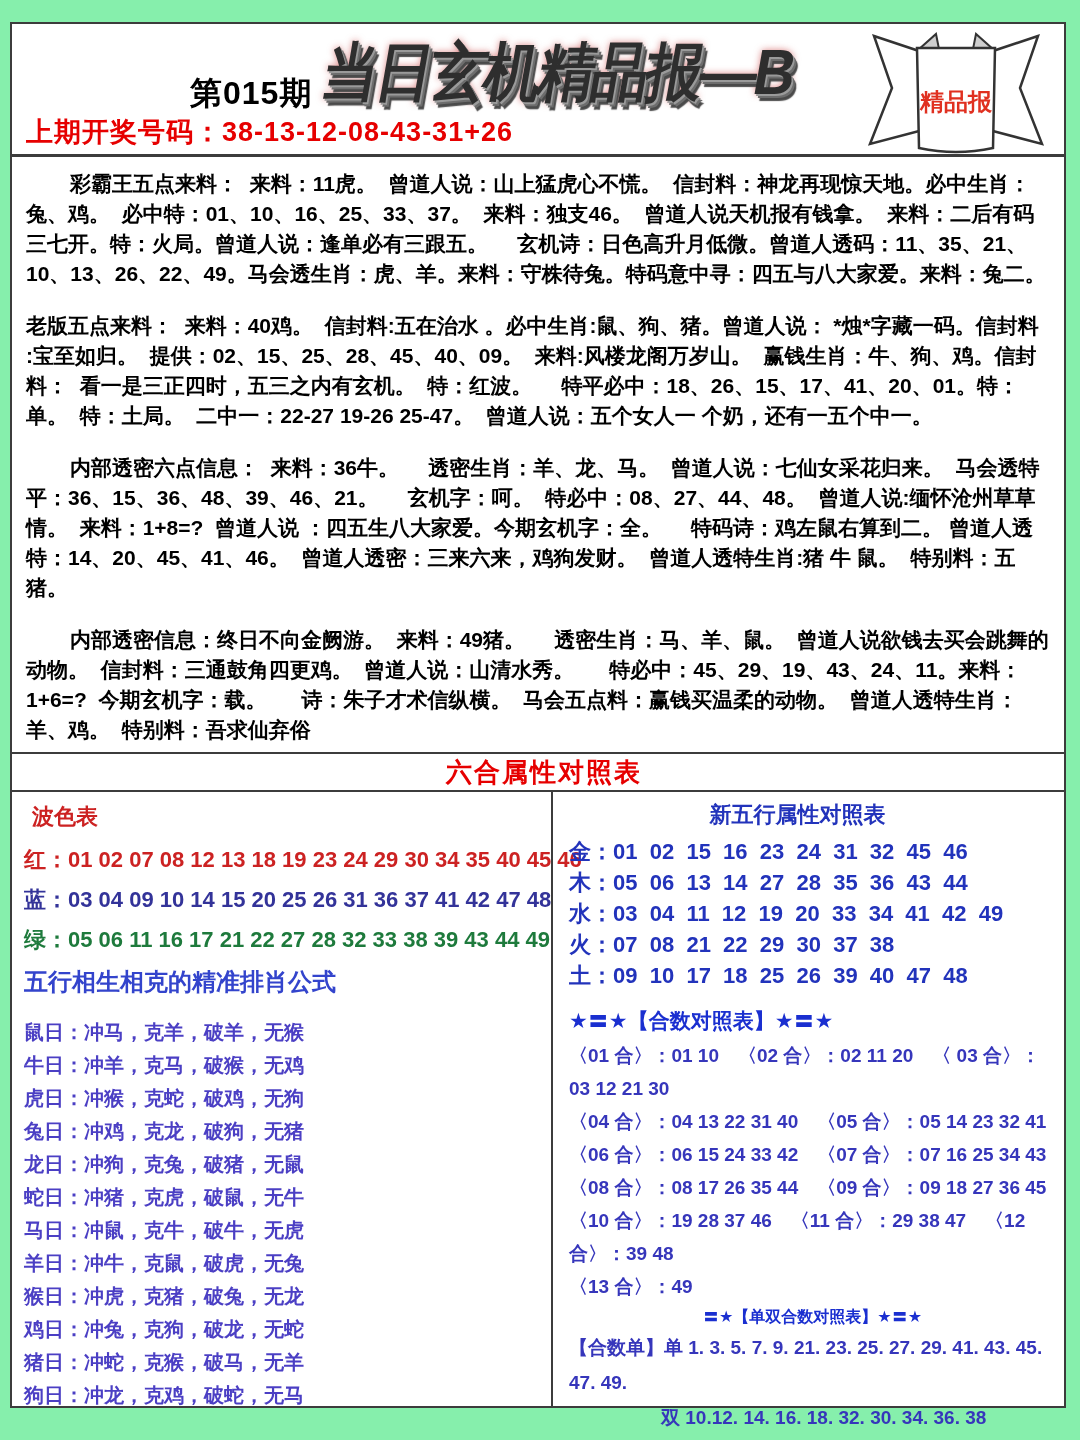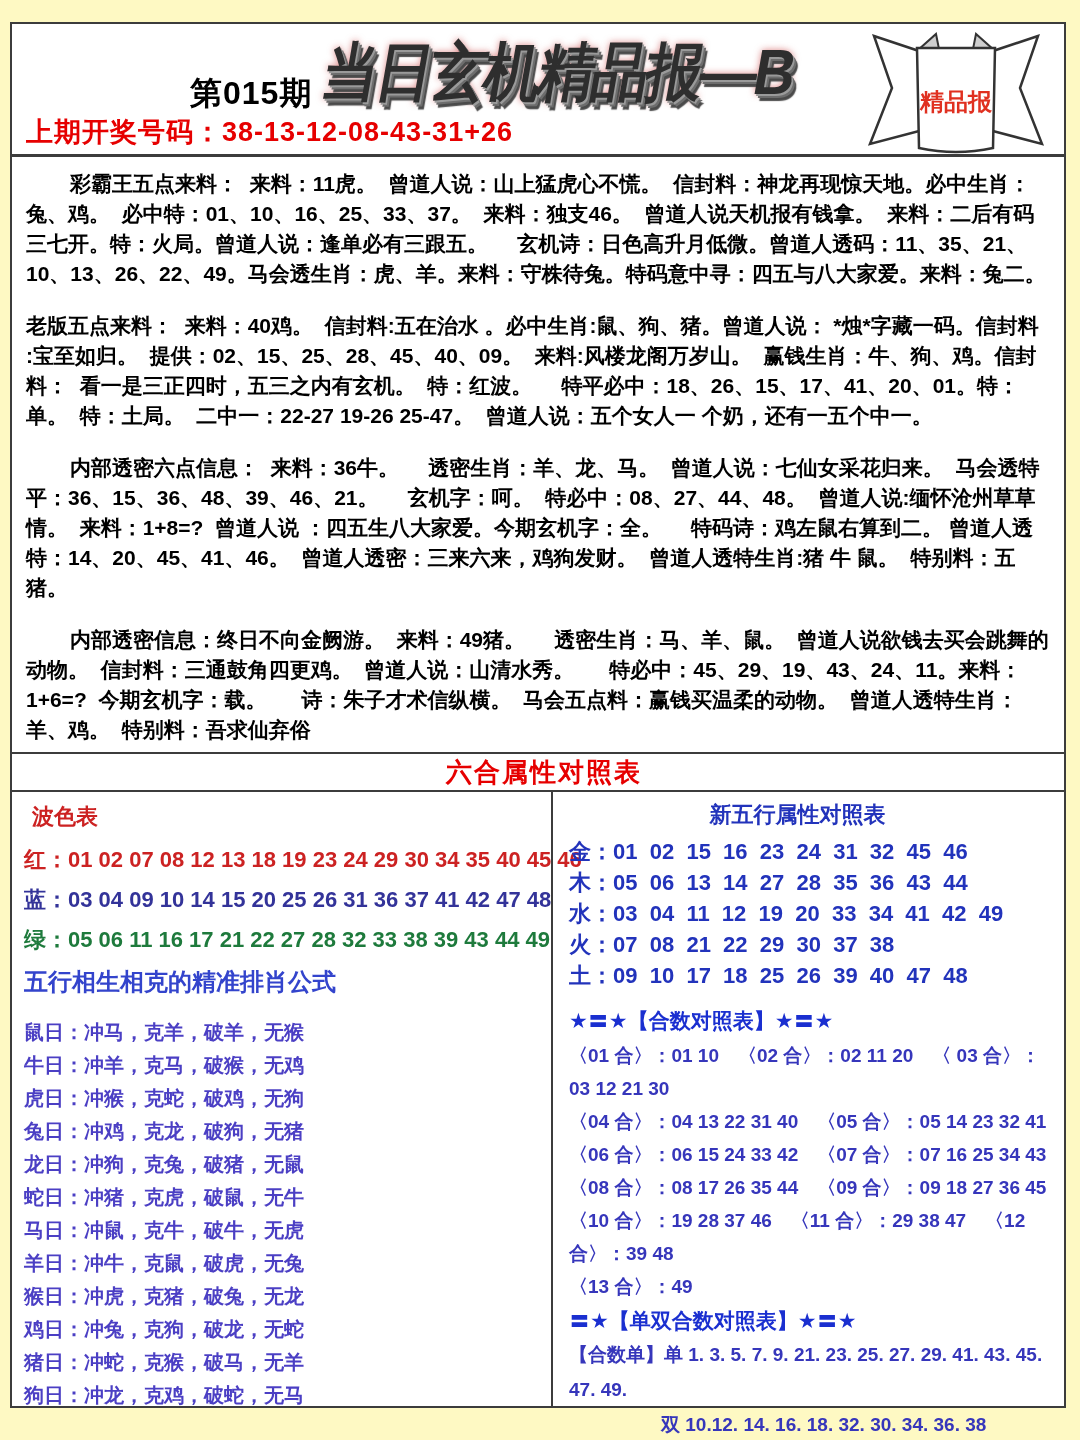--- a/index.html
+++ b/index.html
@@ -1,16 +1,16 @@
 <!DOCTYPE html>
 <html><head>
 <meta charset="utf-8">
 <style>
   html,body{margin:0;padding:0;background:#fff;}
-  .page{position:relative;width:1080px;height:1440px;background:#fef9c3;
+  .page{position:relative;width:1080px;height:1440px;background:#86efac;
         font-family:"Liberation Sans","DejaVu Sans",sans-serif;color:#000;overflow:hidden;}
   .outer{position:absolute;left:10px;top:22px;width:1056px;height:1386px;
          border:2px solid #3c3c3c;box-sizing:border-box;display:flex;flex-direction:column;background:#fff;}
   
   .header{position:relative;height:133px;flex:0 0 133px;border-bottom:3px solid #3c3c3c;box-sizing:border-box;}
   .issue{position:absolute;left:178px;top:48px;font-size:32px;font-weight:bold;letter-spacing:1px;}
   .title3d{position:absolute;left:318px;top:6px;width:548px;font-size:57px;font-weight:900;
            color:#2e2e2e;transform:skewX(-10deg) scaleY(1.12);transform-origin:left top;
            letter-spacing:-3px;white-space:nowrap;
            text-shadow:2px 2px 0 #9a9a9a,4px 4px 0 #6d6d6d,6px 6px 1px #4a4a4a,0 0 7px rgba(190,30,30,.55);}
@@ -31,21 +31,21 @@
   .col-right{flex:1;padding:6px 8px 0 16px;box-sizing:border-box;}
   .bose-title{color:#cc2222;font-size:22px;font-weight:bold;margin:2px 0 8px 8px;}
   .bose-row{font-size:22px;font-weight:bold;line-height:40px;white-space:nowrap;}
   .c-red{color:#cc2222;} .c-blue{color:#333399;} .c-green{color:#1e7a3c;}
   .formula-title{color:#3344cc;font-size:24px;font-weight:bold;margin:8px 0 20px 0;line-height:28px;}
   .zodiac{color:#4b3fc4;font-size:20px;font-weight:bold;line-height:33px;white-space:nowrap;}
   .wx-title{color:#2233bb;font-size:22px;font-weight:bold;text-align:center;margin:2px 30px 6px 0;}
   .wx-row{color:#2233bb;font-size:22px;font-weight:bold;line-height:31px;white-space:pre-wrap;}
   .hs-title{color:#1a2fd0;font-size:21px;font-weight:bold;margin:16px 0 4px 0;}
   .hs-line{color:#3636bb;font-size:19px;font-weight:bold;line-height:33px;white-space:pre-wrap;}
-  .ds-title{color:#1a2fd0;font-size:21px;font-weight:bold;margin:4px 0 2px 0;}
+  .ds-title{color:#1a2fd0;font-size:16px;font-weight:bold;margin:4px 0 2px 0;text-align:center;}
   .ds-line{color:#3636bb;font-size:19px;font-weight:bold;line-height:35px;white-space:pre-wrap;}
   .ds-line.indent2{padding-left:92px;}
 </style>
 </head>
 <body>
 
 <div class="page">
   <div class="outer">
 
     <div class="header">

